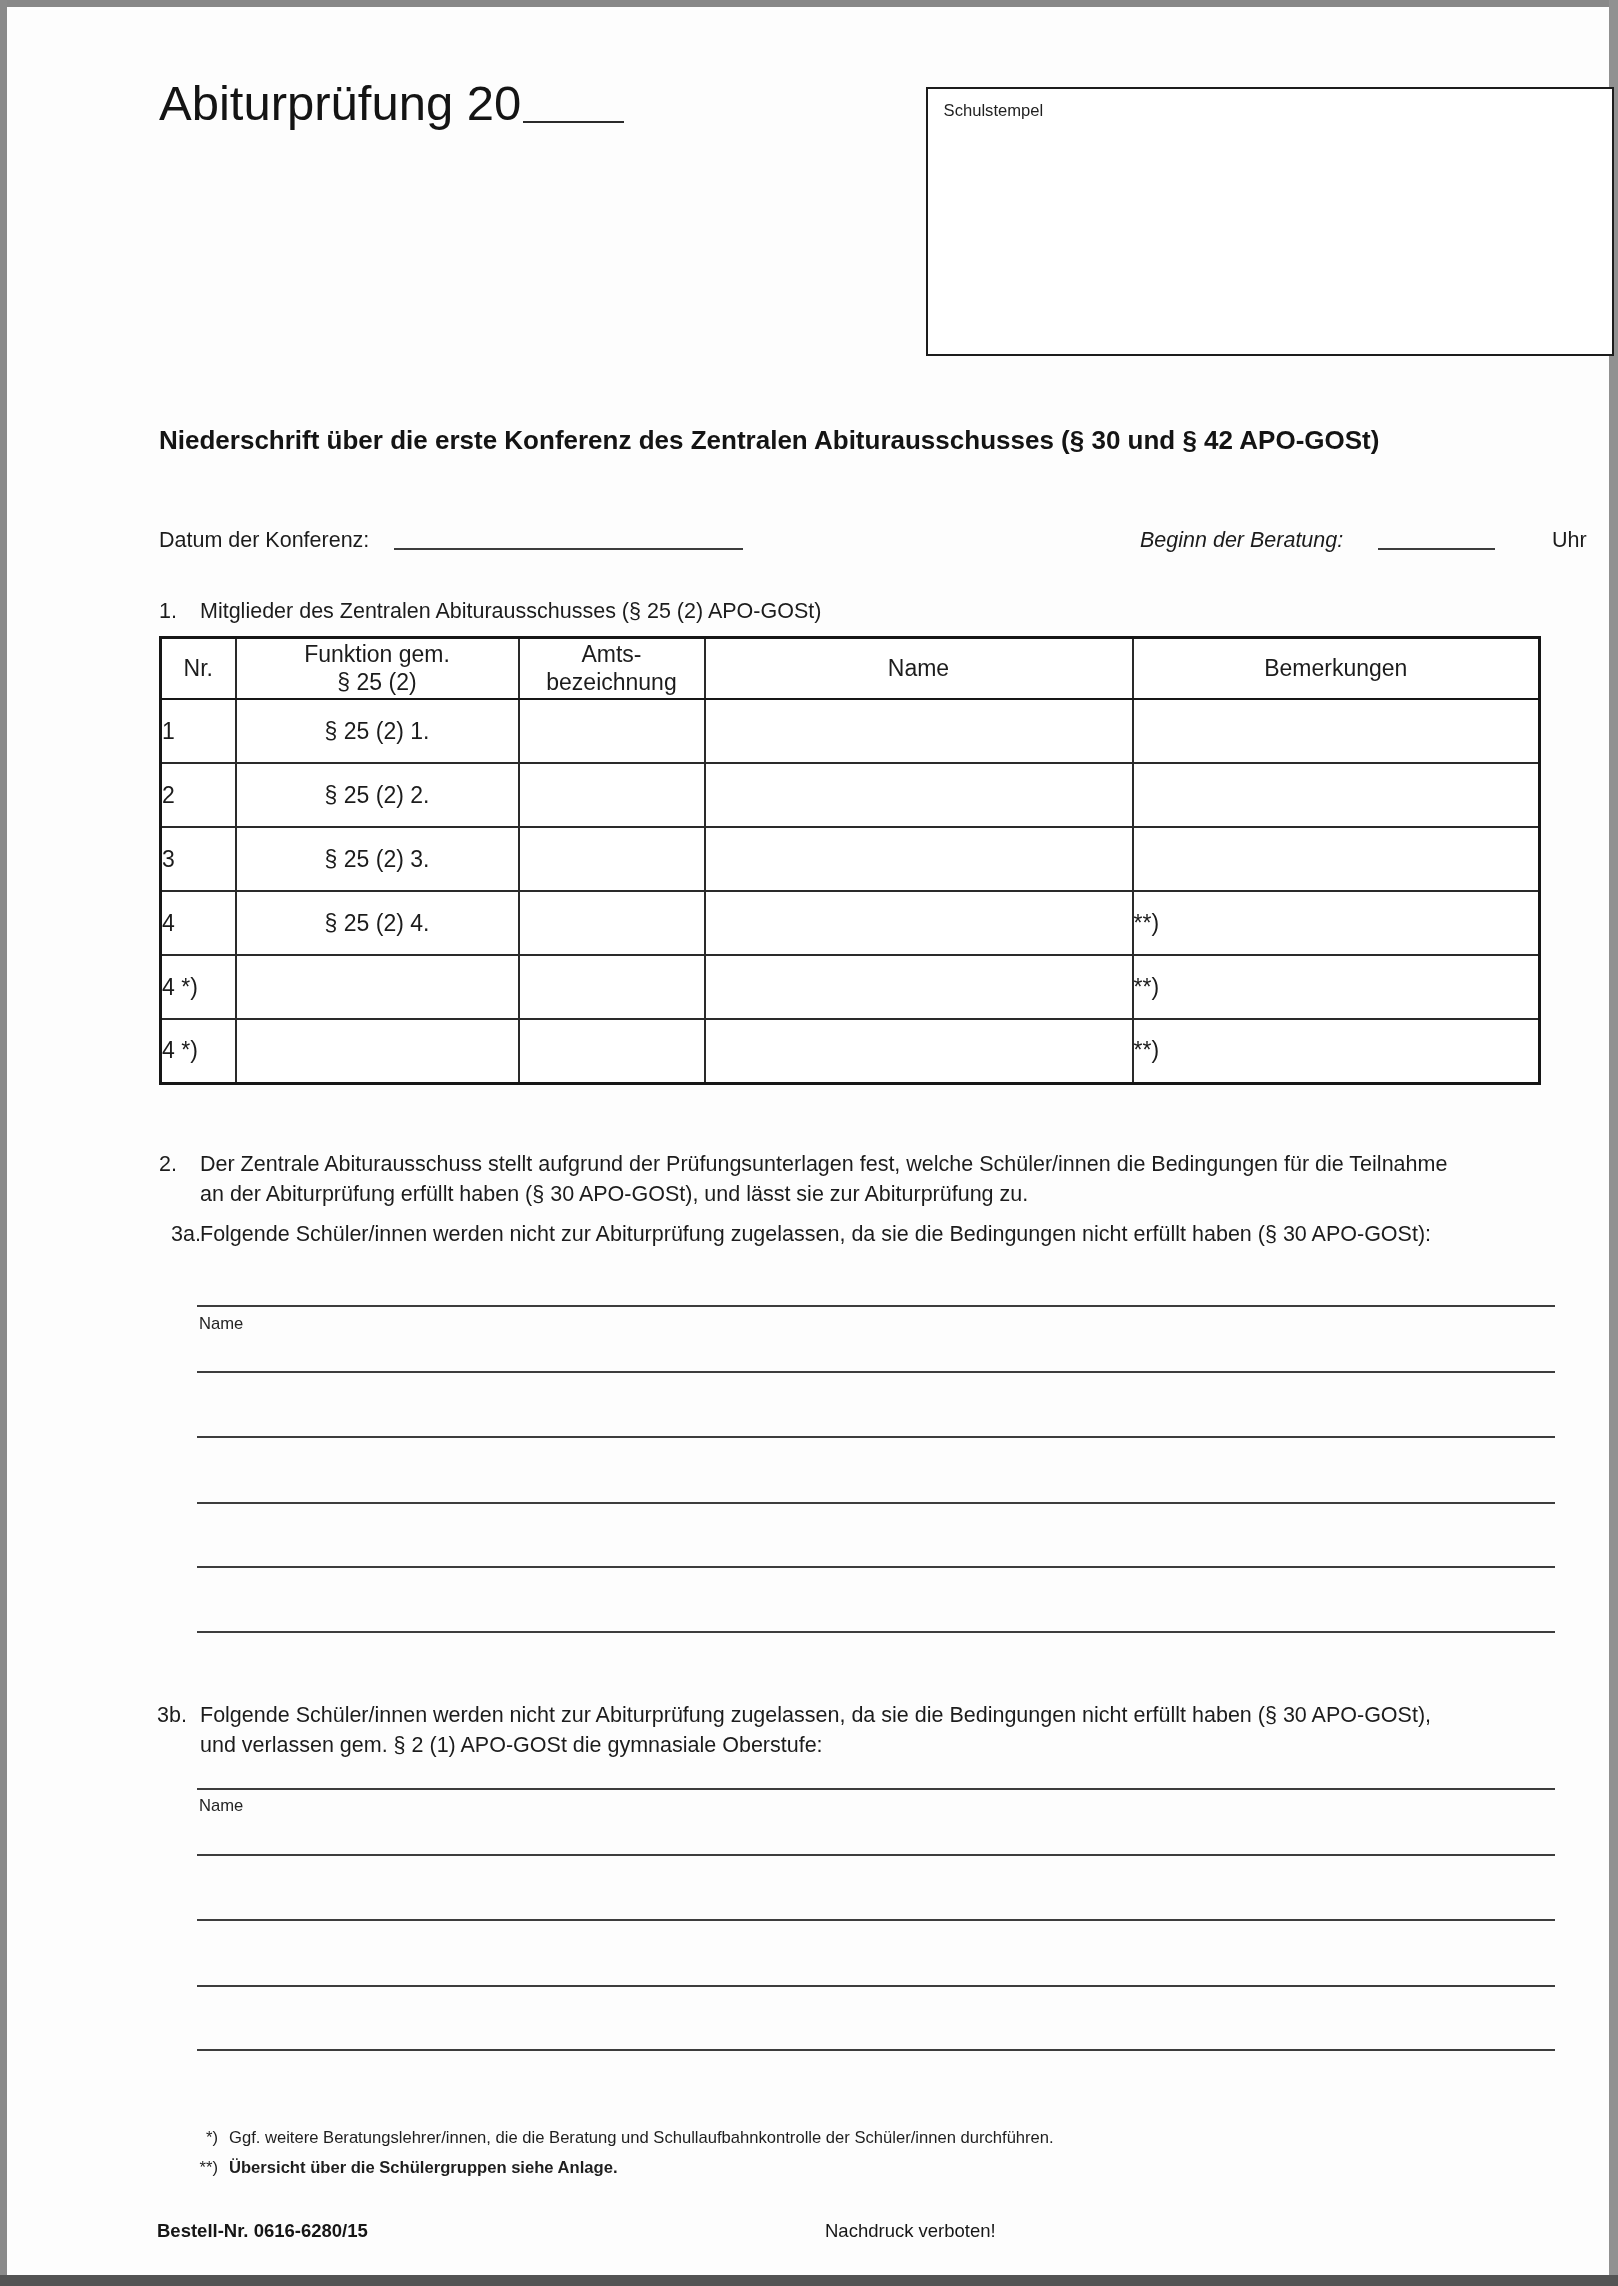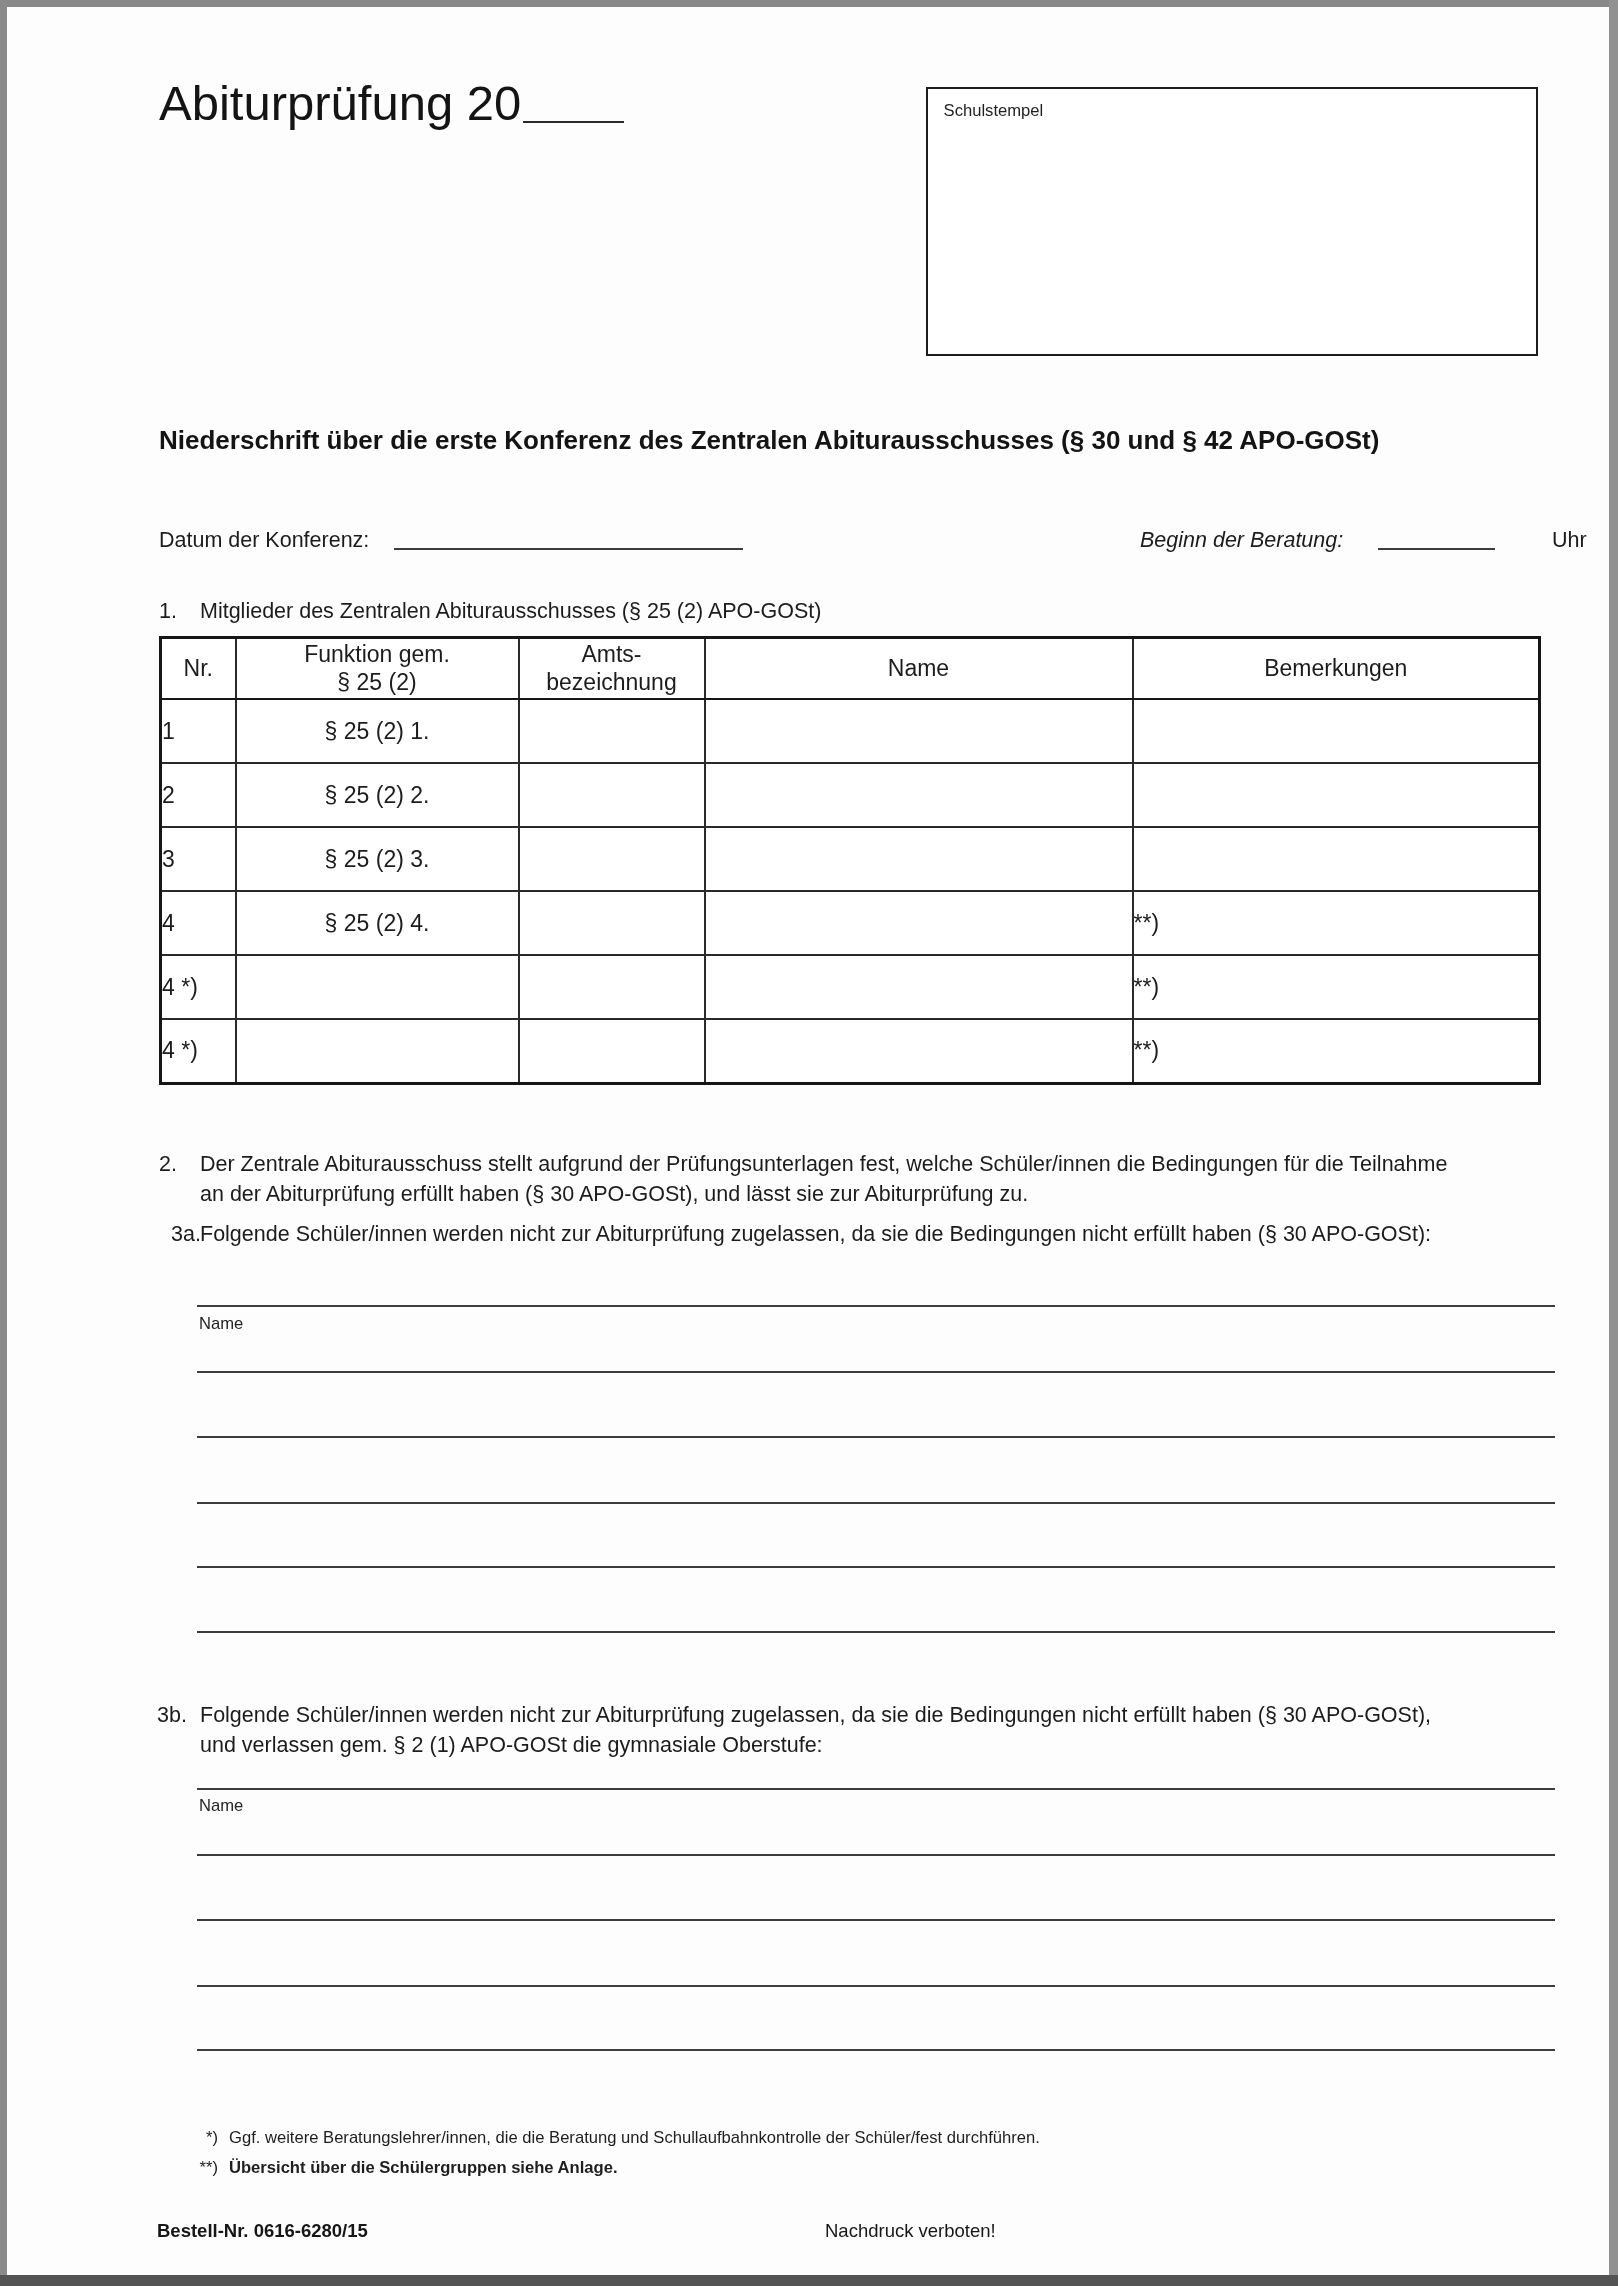--- a/index.html
+++ b/index.html
@@ -14,21 +14,21 @@
   .abs{position:absolute;}
   
   .frame-top{left:0;top:0;width:100%;height:6.8px;background:#888;}
   .frame-left{left:0;top:0;width:6.8px;height:100%;background:#8a8a8a;}
   .frame-right{right:0;top:0;width:9.8px;height:100%;background:#919191;}
   .frame-bottom{left:0;bottom:0;width:100%;height:11.7px;background:#545454;}
 
   .page-title{left:159px;top:78px;font-size:49px;line-height:1.05;letter-spacing:0;color:#141414;white-space:nowrap;}
   .year-line{left:523px;top:121px;width:101px;height:0;border-bottom:2.9px solid #2b2b2b;}
 
-  .stamp-box{left:926px;top:87px;width:612px;height:269px;border:2.9px solid #1c1c1c;box-sizing:border-box;background:#fff;}
+  .stamp-box{left:926px;top:87px;width:688px;height:269px;border:2.9px solid #1c1c1c;box-sizing:border-box;background:#fff;}
   .stamp-label{padding:11.7px 0 0 15.6px;font-size:16.6px;color:#1f1f1f;}
 
   .form-heading{left:159px;top:425px;font-size:26px;font-weight:bold;white-space:nowrap;color:#141414;}
 
   .t22{font-size:21.5px;line-height:30px;color:#1c1c1c;}
   .blank-line{height:0;border-bottom:2px solid #3d3d3d;}
 
   .sec-num{width:39px;}
   .sec-text{white-space:nowrap;}
 
@@ -165,21 +165,21 @@
   <div class="abs t22 sec-text" style="left:200px;top:1730px;">und verlassen gem. § 2 (1) APO-GOSt die gymnasiale Oberstufe:</div>
 
   <div class="abs blank-line" style="left:197px;top:1788px;width:1358px;"></div>
   <div class="abs small-label" style="left:199px;top:1796px;">Name</div>
   <div class="abs blank-line" style="left:197px;top:1854px;width:1358px;"></div>
   <div class="abs blank-line" style="left:197px;top:1919px;width:1358px;"></div>
   <div class="abs blank-line" style="left:197px;top:1985px;width:1358px;"></div>
   <div class="abs blank-line" style="left:197px;top:2049px;width:1358px;"></div>
 
   <div class="abs footnote fn-marker" style="left:187px;top:2128px;">*)</div>
-  <div class="abs footnote" style="left:229px;top:2128px;">Ggf. weitere Beratungslehrer/innen, die die Beratung und Schullaufbahnkontrolle der Schüler/fest durchführen.</div>
+  <div class="abs footnote" style="left:229px;top:2128px;">Ggf. weitere Beratungslehrer/innen, die die Beratung und Schullaufbahnkontrolle der Schüler/innen durchführen.</div>
   <div class="abs footnote fn-marker" style="left:187px;top:2158px;">**)</div>
   <div class="abs footnote" style="left:229px;top:2158px;font-weight:bold;">Übersicht über die Schülergruppen siehe Anlage.</div>
 
   <div class="abs footer-text" style="left:157px;top:2220px;font-weight:bold;">Bestell-Nr. 0616-6280/15</div>
   <div class="abs footer-text" style="left:825px;top:2220px;">Nachdruck verboten!</div>
 
 </div>
 
 
 </body></html>

